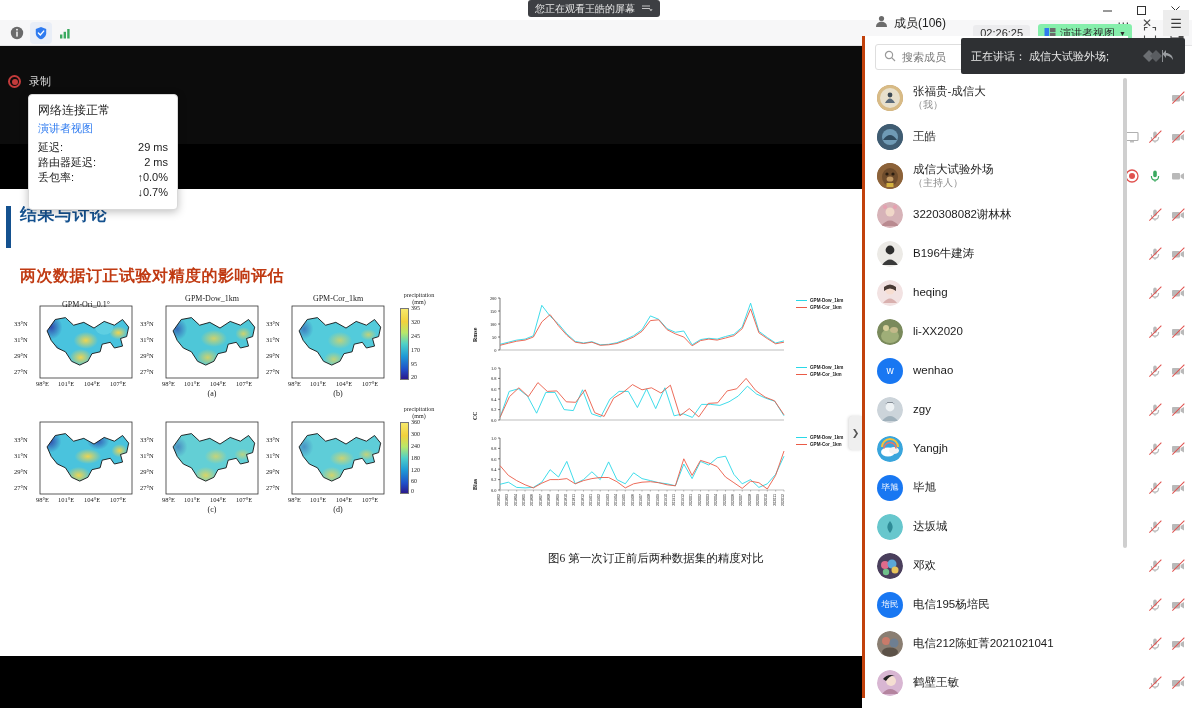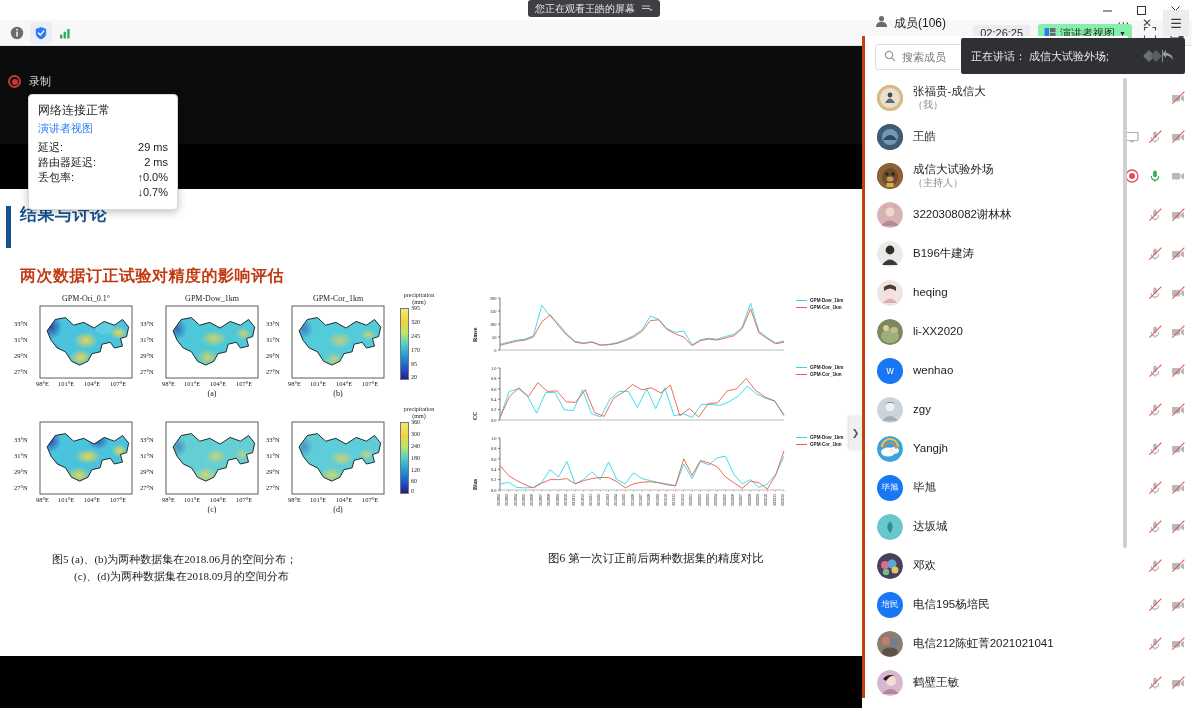--- a/index.html
+++ b/index.html
@@ -399,21 +399,21 @@
               <ellipse cx="9" cy="22" rx="9" ry="11" fill="url(#coldA)" opacity="0.45"></ellipse>
               <ellipse cx="46" cy="34" rx="12" ry="8" fill="url(#hotA)" opacity="0.75"></ellipse>
               <ellipse cx="36" cy="52" rx="11" ry="9" fill="url(#hotA)" opacity="0.8"></ellipse>
               <ellipse cx="70" cy="30" rx="8" ry="6" fill="url(#hotA)" opacity="0.7"></ellipse>
             </g>
             <path d="M4,22 L12,10 L22,8 L30,16 L40,13 L50,19 L60,12 L70,16 L78,10 L84,18 L82,28 L76,30 L78,38 L70,40 L66,34 L58,36 L56,44 L48,46 L44,54 L36,58 L28,54 L22,44 L14,40 L8,32 Z" transform="translate(3,4) scale(1.02,0.95)" fill="none" stroke="#111" stroke-width="0.9"></path>
           </g>
         </svg>
 
         
-        <div style="position:absolute;left:26px;top:0;width:92px;" class="map-title">GPM-Ori_0.1°</div>
+        <div style="position:absolute;left:26px;top:6px;width:92px;" class="map-title">GPM-Ori_0.1°</div>
         <div style="position:absolute;left:152px;top:0;width:92px;" class="map-title">GPM-Dow_1km</div>
         <div style="position:absolute;left:278px;top:0;width:92px;" class="map-title">GPM-Cor_1km</div>
 
         
         <div>
           <span class="ylab" style="top:26px;left:0px;">33°N</span>
           <span class="ylab" style="top:42px;left:0px;">31°N</span>
           <span class="ylab" style="top:58px;left:0px;">29°N</span>
           <span class="ylab" style="top:74px;left:0px;">27°N</span>
         </div>
@@ -689,24 +689,20 @@
               <i style="background:#2ad8e8"></i>
               <span>GPM-Dow_1km</span>
             </div>
           <div>
               <i style="background:#ea5b47"></i>
               <span>GPM-Cor_1km</span>
             </div>
         </div>
       </div>
 
-      <div class="cap-left">
-        <div class="l1">图5 (a)、(b)为两种数据集在2018.06月的空间分布；</div>
-        <div class="l2">(c)、(d)为两种数据集在2018.09月的空间分布</div>
-      </div>
       <div class="cap-right">图6 第一次订正前后两种数据集的精度对比</div>
 
     </div>
 
 
     <div class="edge-handle">❯</div>
   </div>
 
   <div class="panel">
 

